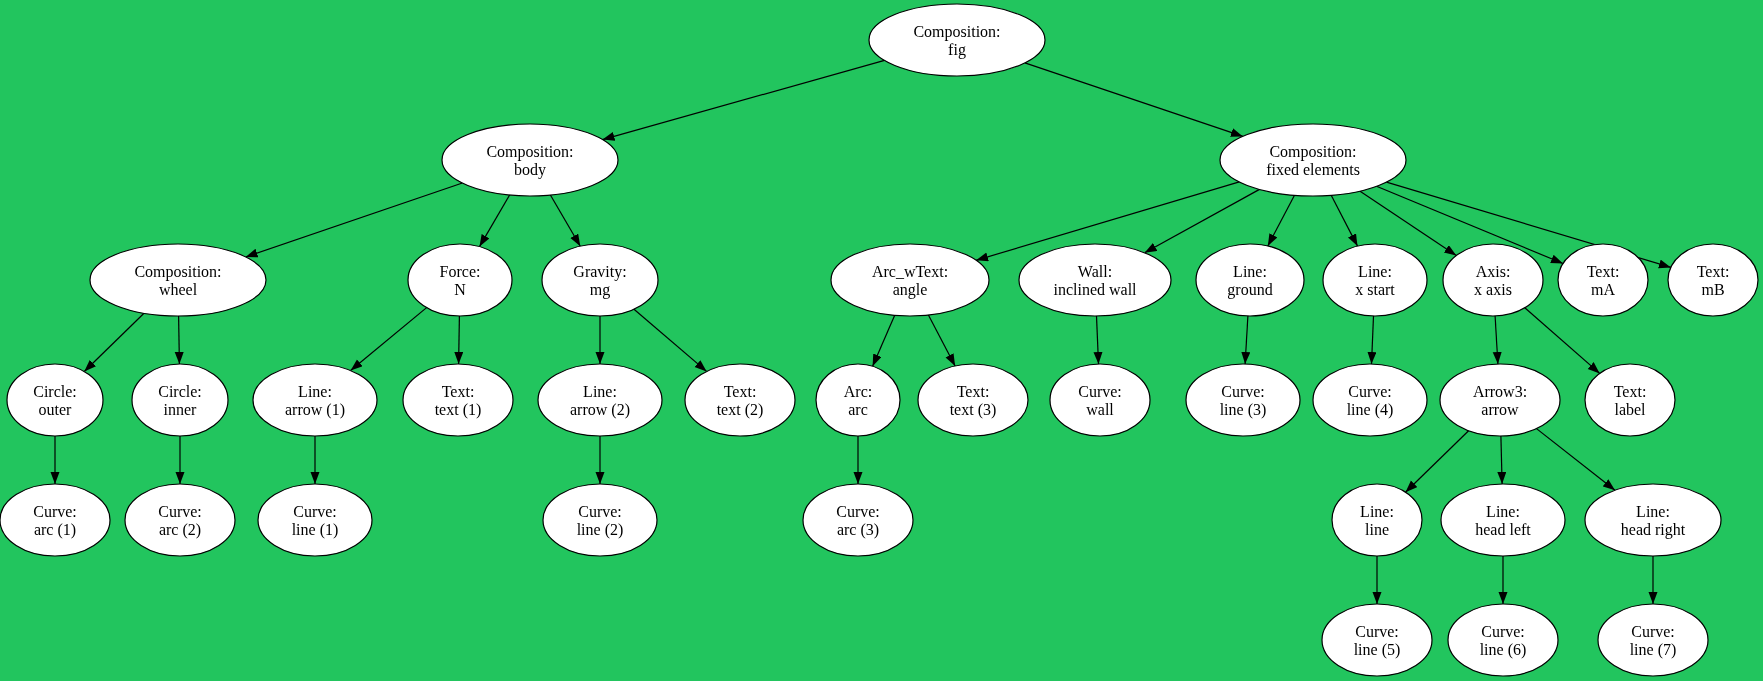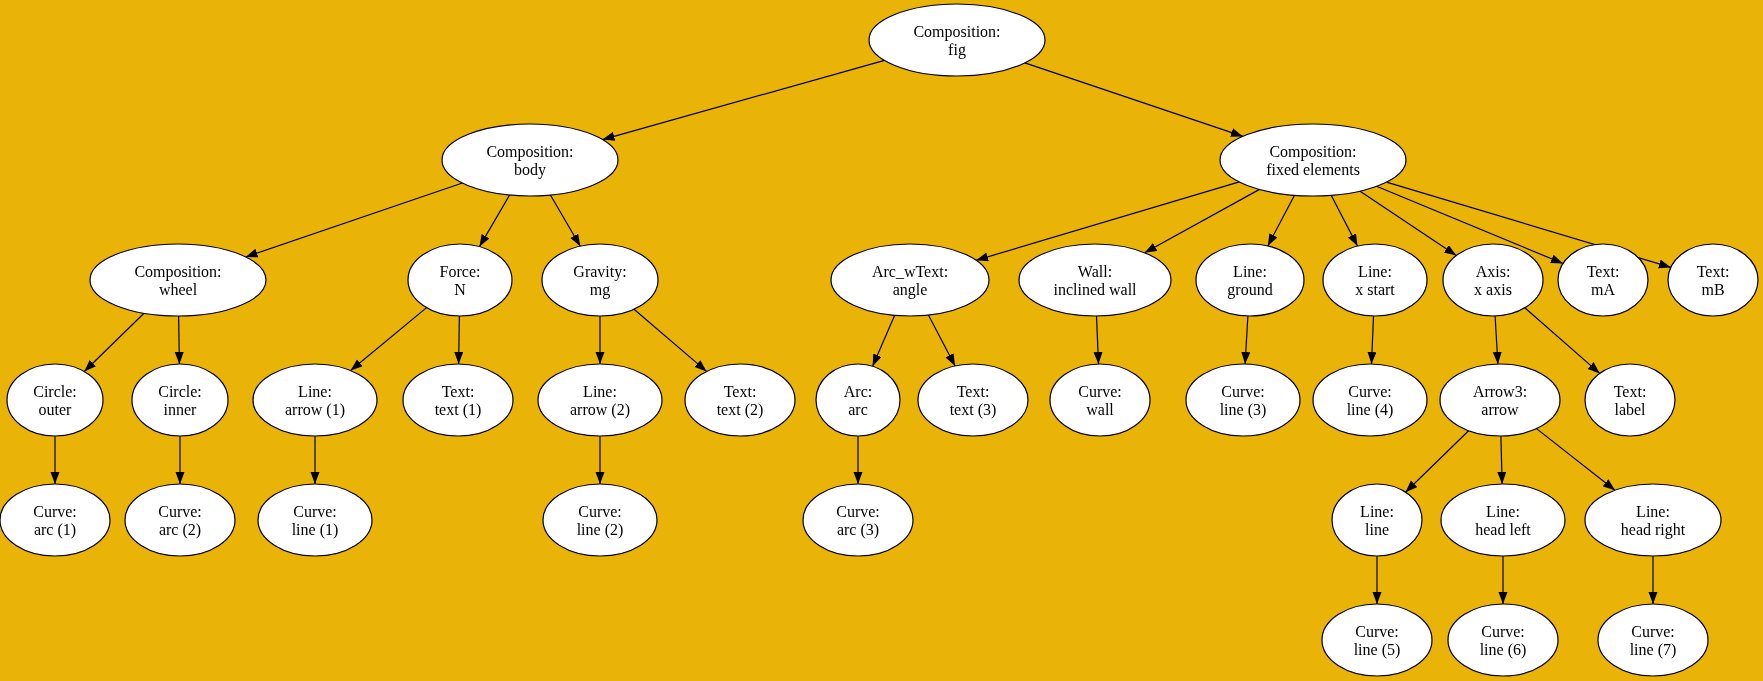--- a/index.html
+++ b/index.html
@@ -4,21 +4,21 @@
 <style>
   html, body {
     margin: 0;
     padding: 0;
     background: #ffffff;
   }
   .canvas {
     position: relative;
     width: 1763px;
     height: 681px;
-    background: #eab308;
+    background: #22c55e;
     overflow: hidden;
   }
   svg {
     display: block;
     font-family: "Liberation Serif", "DejaVu Serif", serif;
   }
   .node-ellipse {
     fill: #ffffff;
     stroke: #000000;
     stroke-width: 1.2;

